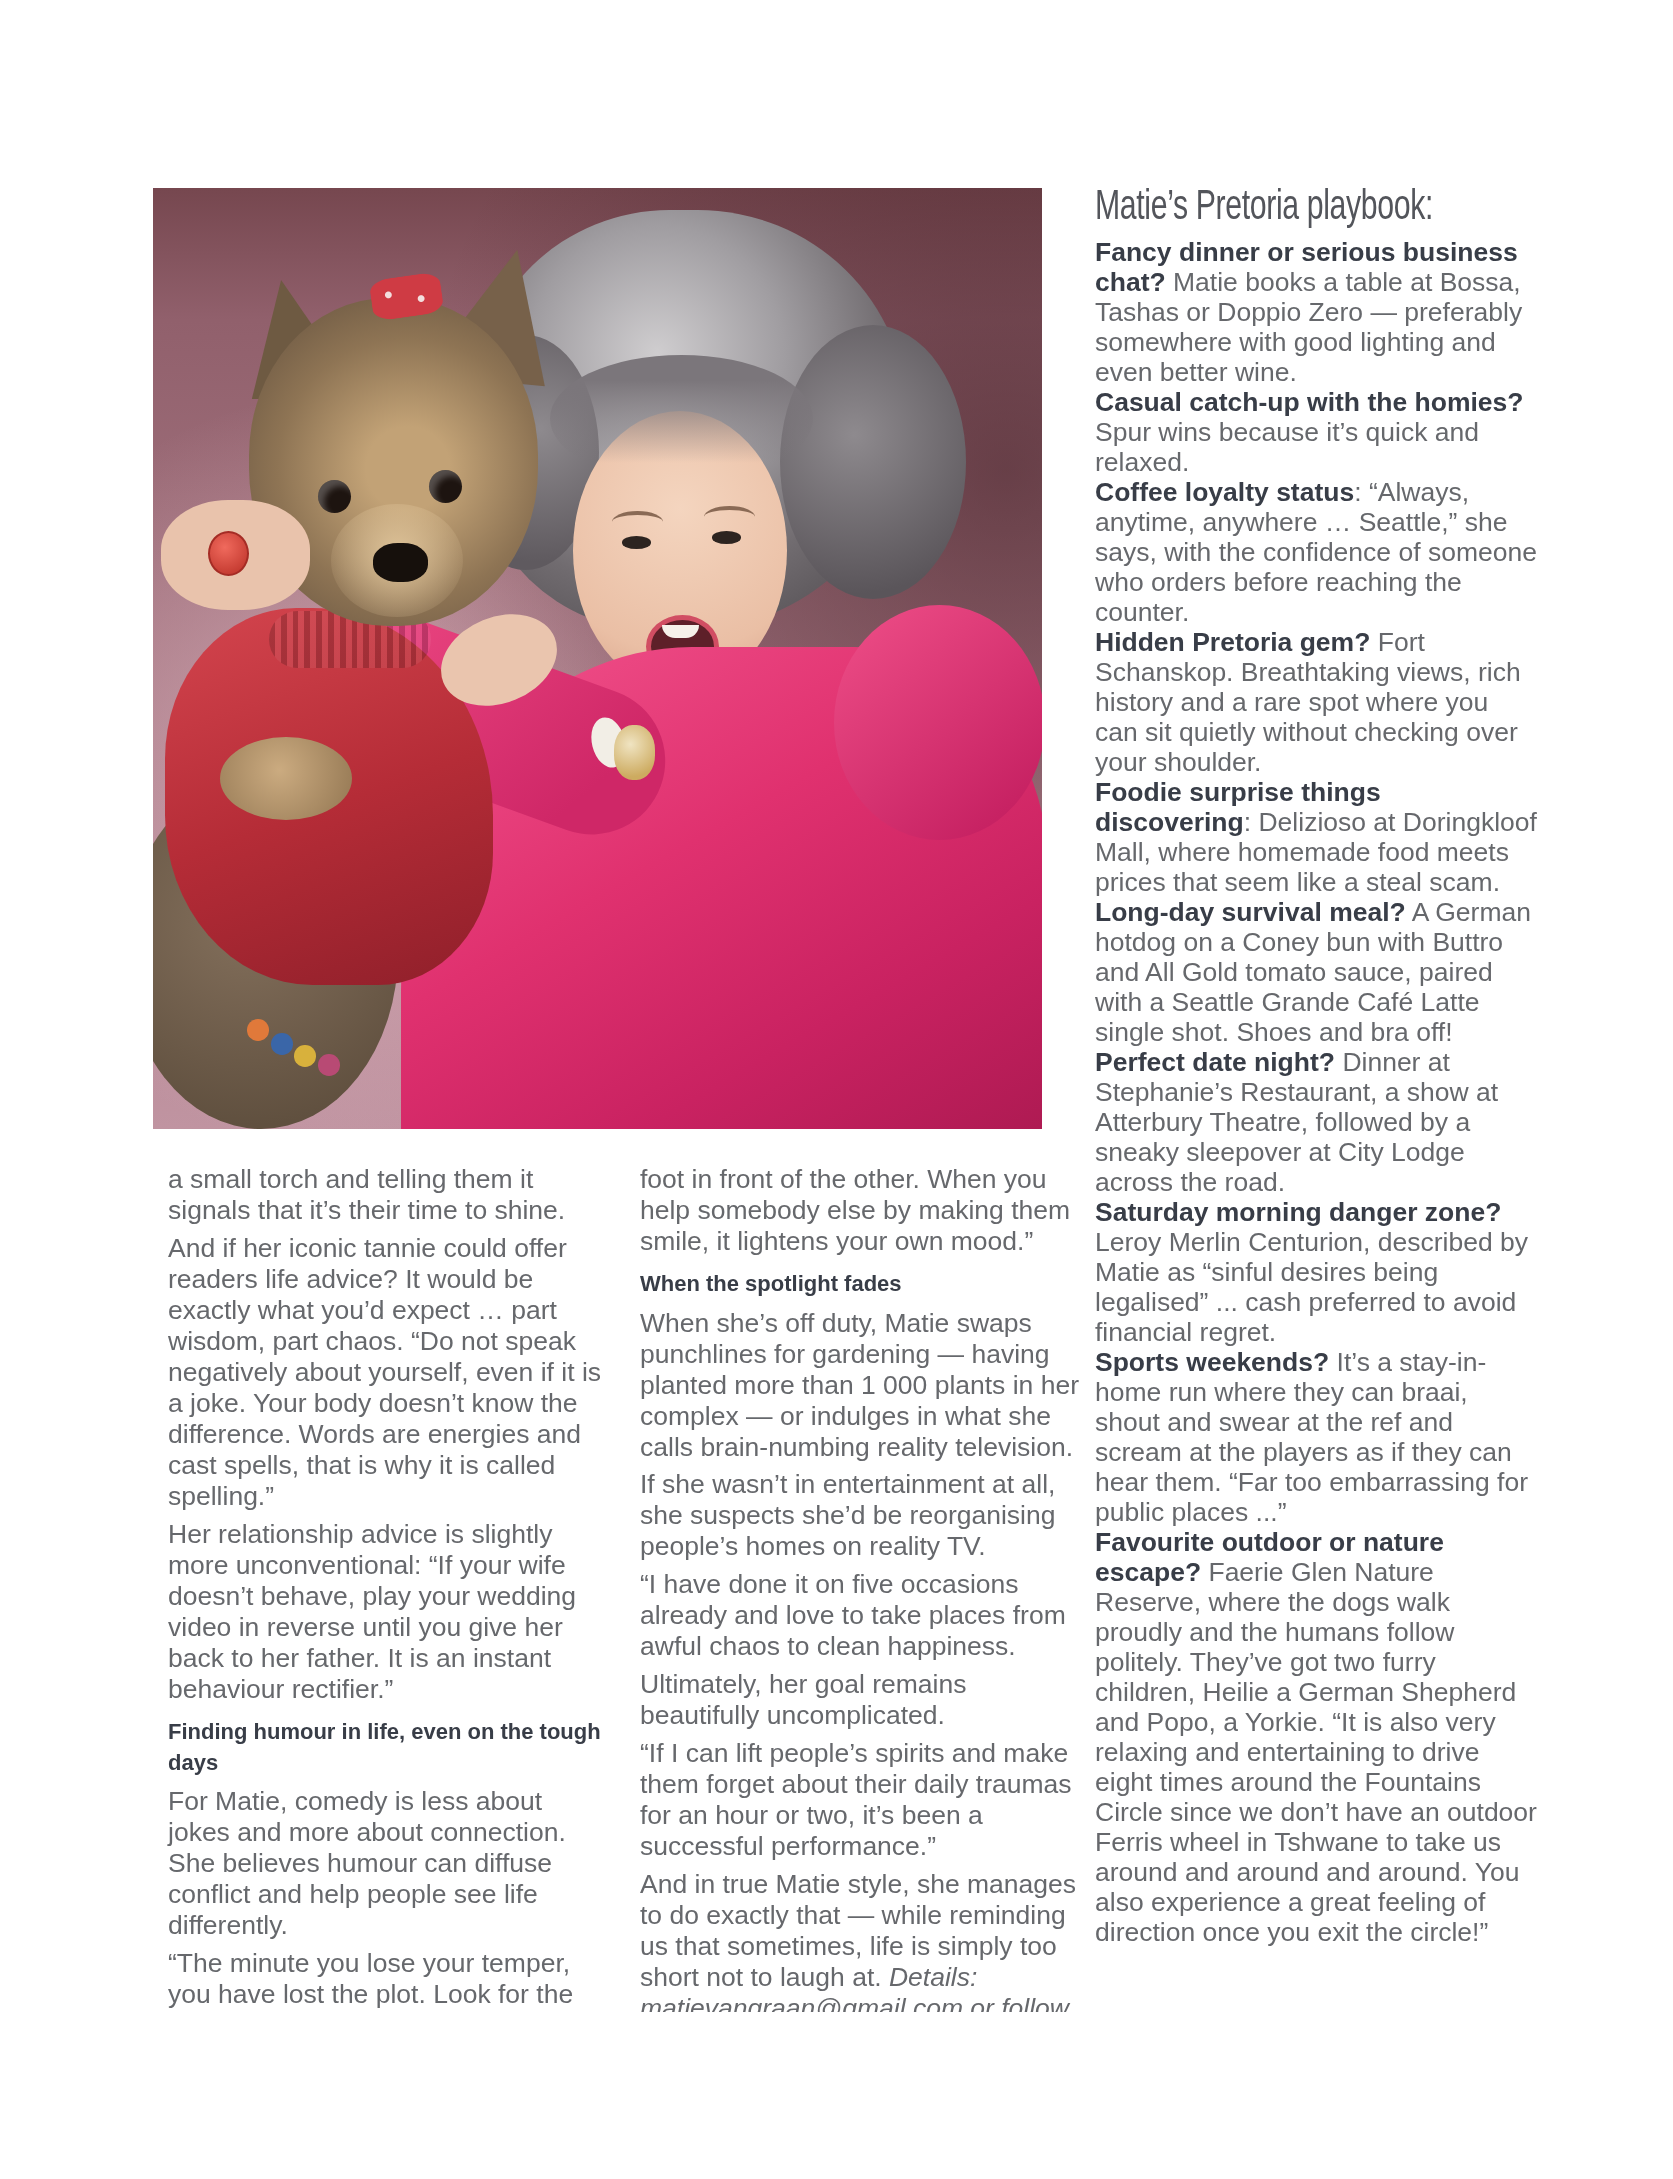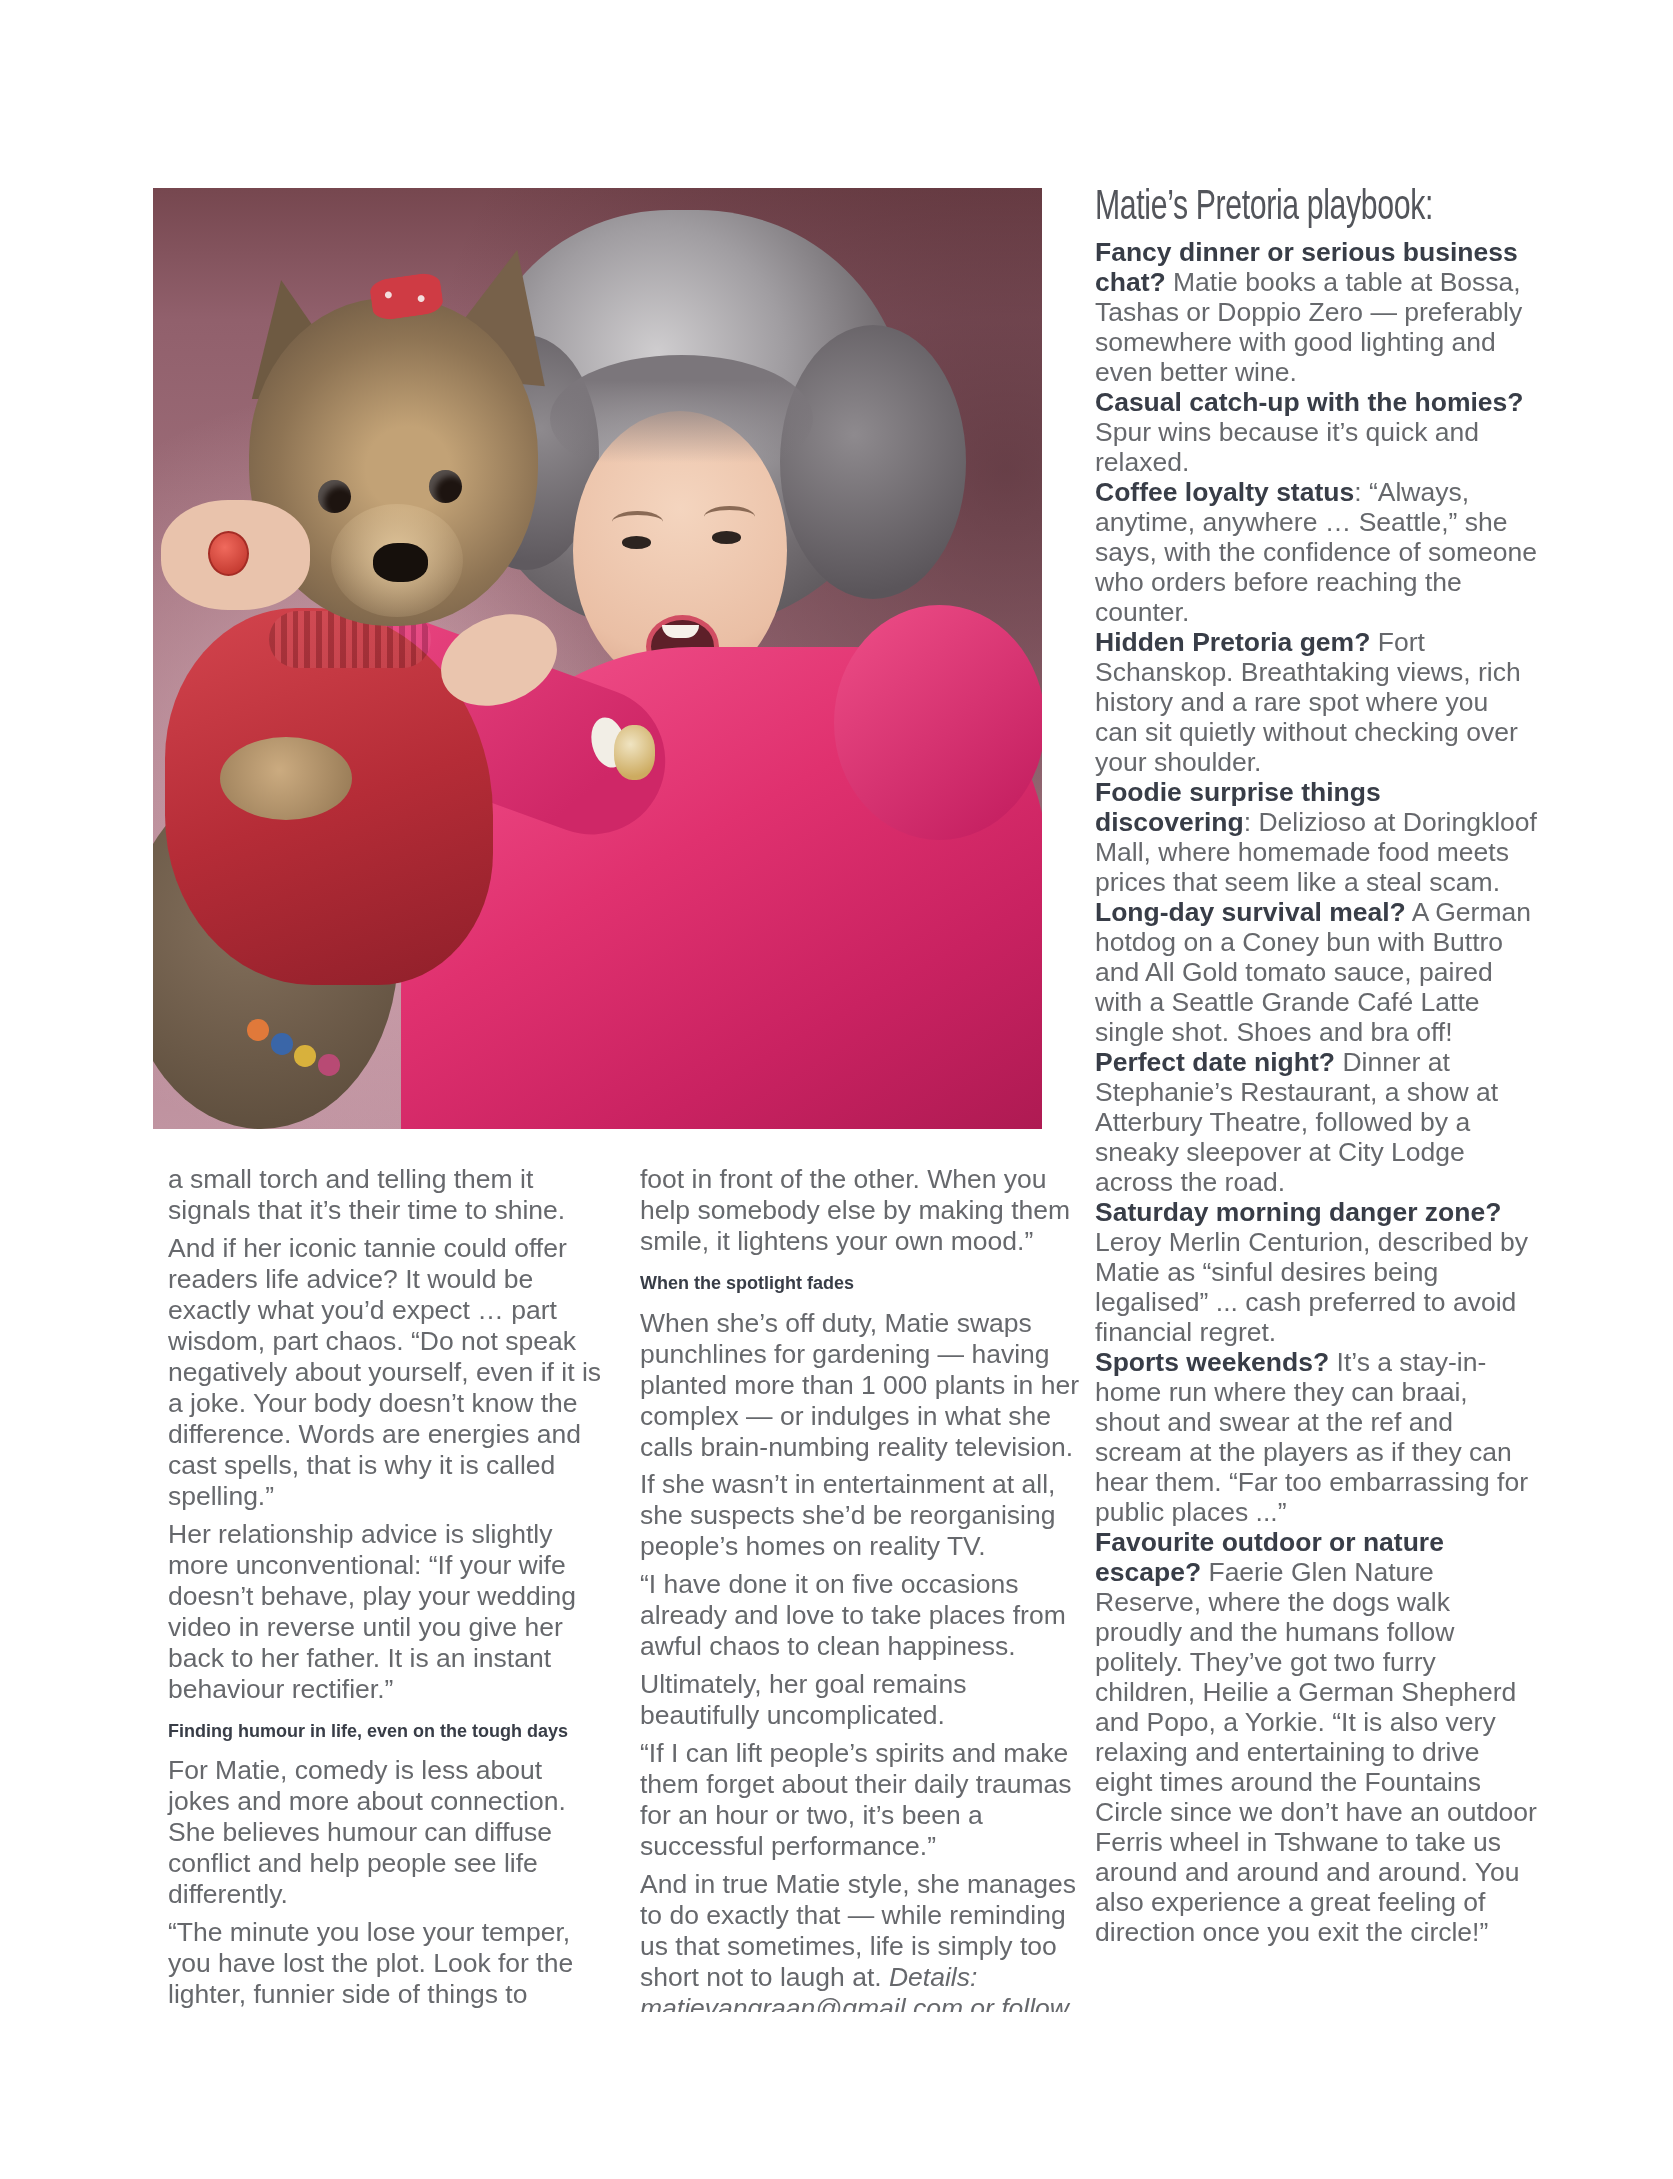--- a/index.html
+++ b/index.html
@@ -66,21 +66,21 @@
   .bead1{left:94px;top:831px;width:21.6px;height:21.6px;border-radius:50%;background:#e0793a;}
   .bead2{left:118px;top:845px;width:21.6px;height:21.6px;border-radius:50%;background:#3a66a8;}
   .bead3{left:141px;top:857px;width:21.6px;height:21.6px;border-radius:50%;background:#d8b13c;}
   .bead4{left:165px;top:866px;width:21.6px;height:21.6px;border-radius:50%;background:#b84a74;}
 
   
   .col{position:absolute;width:443px;font-size:26.5px;line-height:31px;color:#66686c;}
   .col p{margin:0 0 6.9px 0;}
   .col-left{left:168px;top:1164px;}
   .col-right{left:624px;top:1164px;margin-left:16px;}
-  .subhead{margin:10.8px 0 8.8px 0;font-size:18px;line-height:31px;font-weight:bold;color:#383d47;}
+  .subhead{margin:10.8px 0 8.8px 0;font-size:22px;line-height:31px;font-weight:bold;color:#383d47;}
   .col em{font-style:italic;}
 
   .playbook{position:absolute;left:1095px;top:182px;width:443px;font-size:26.5px;line-height:30px;color:#66686c;}
   .pb-title{margin:0 0 9.8px 0;font-weight:normal;font-size:42px;line-height:45px;color:#53555b;
             letter-spacing:-0.5px;transform:scaleX(0.72);transform-origin:left;white-space:nowrap;}
   .playbook p{margin:0;}
   .playbook strong,.col strong{font-weight:bold;color:#383d47;}
 
   .footer{position:absolute;right:152px;top:2099px;font-size:25.5px;color:#55575c;white-space:nowrap;
           transform:scaleX(0.72);transform-origin:right;}

